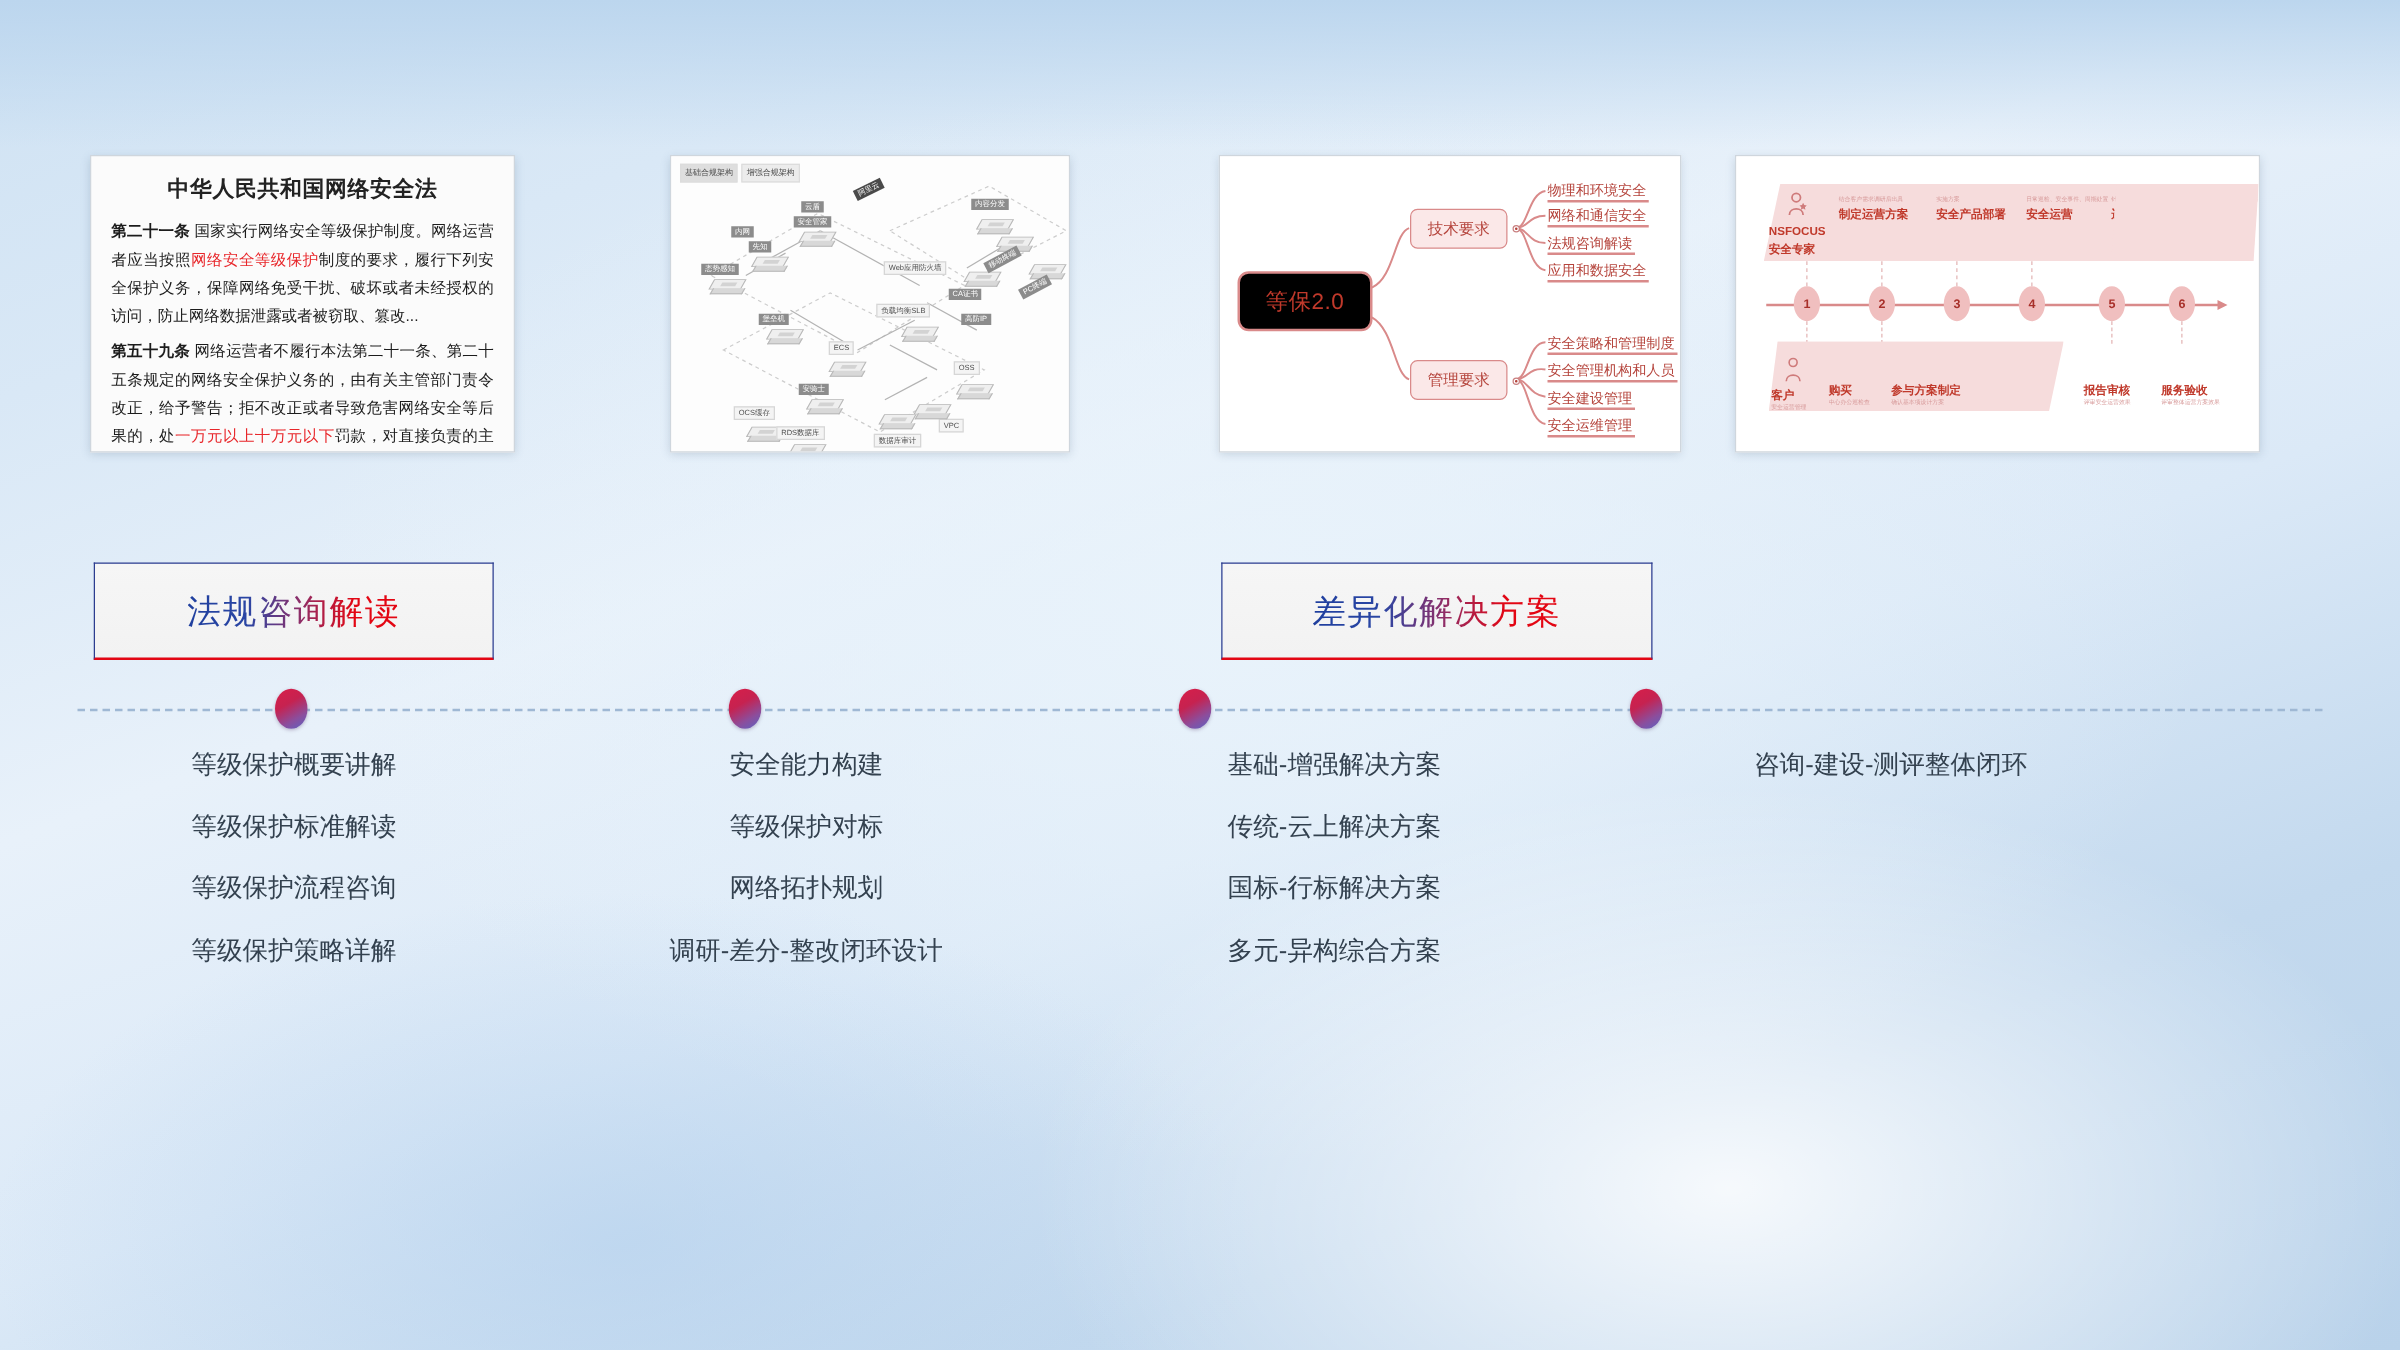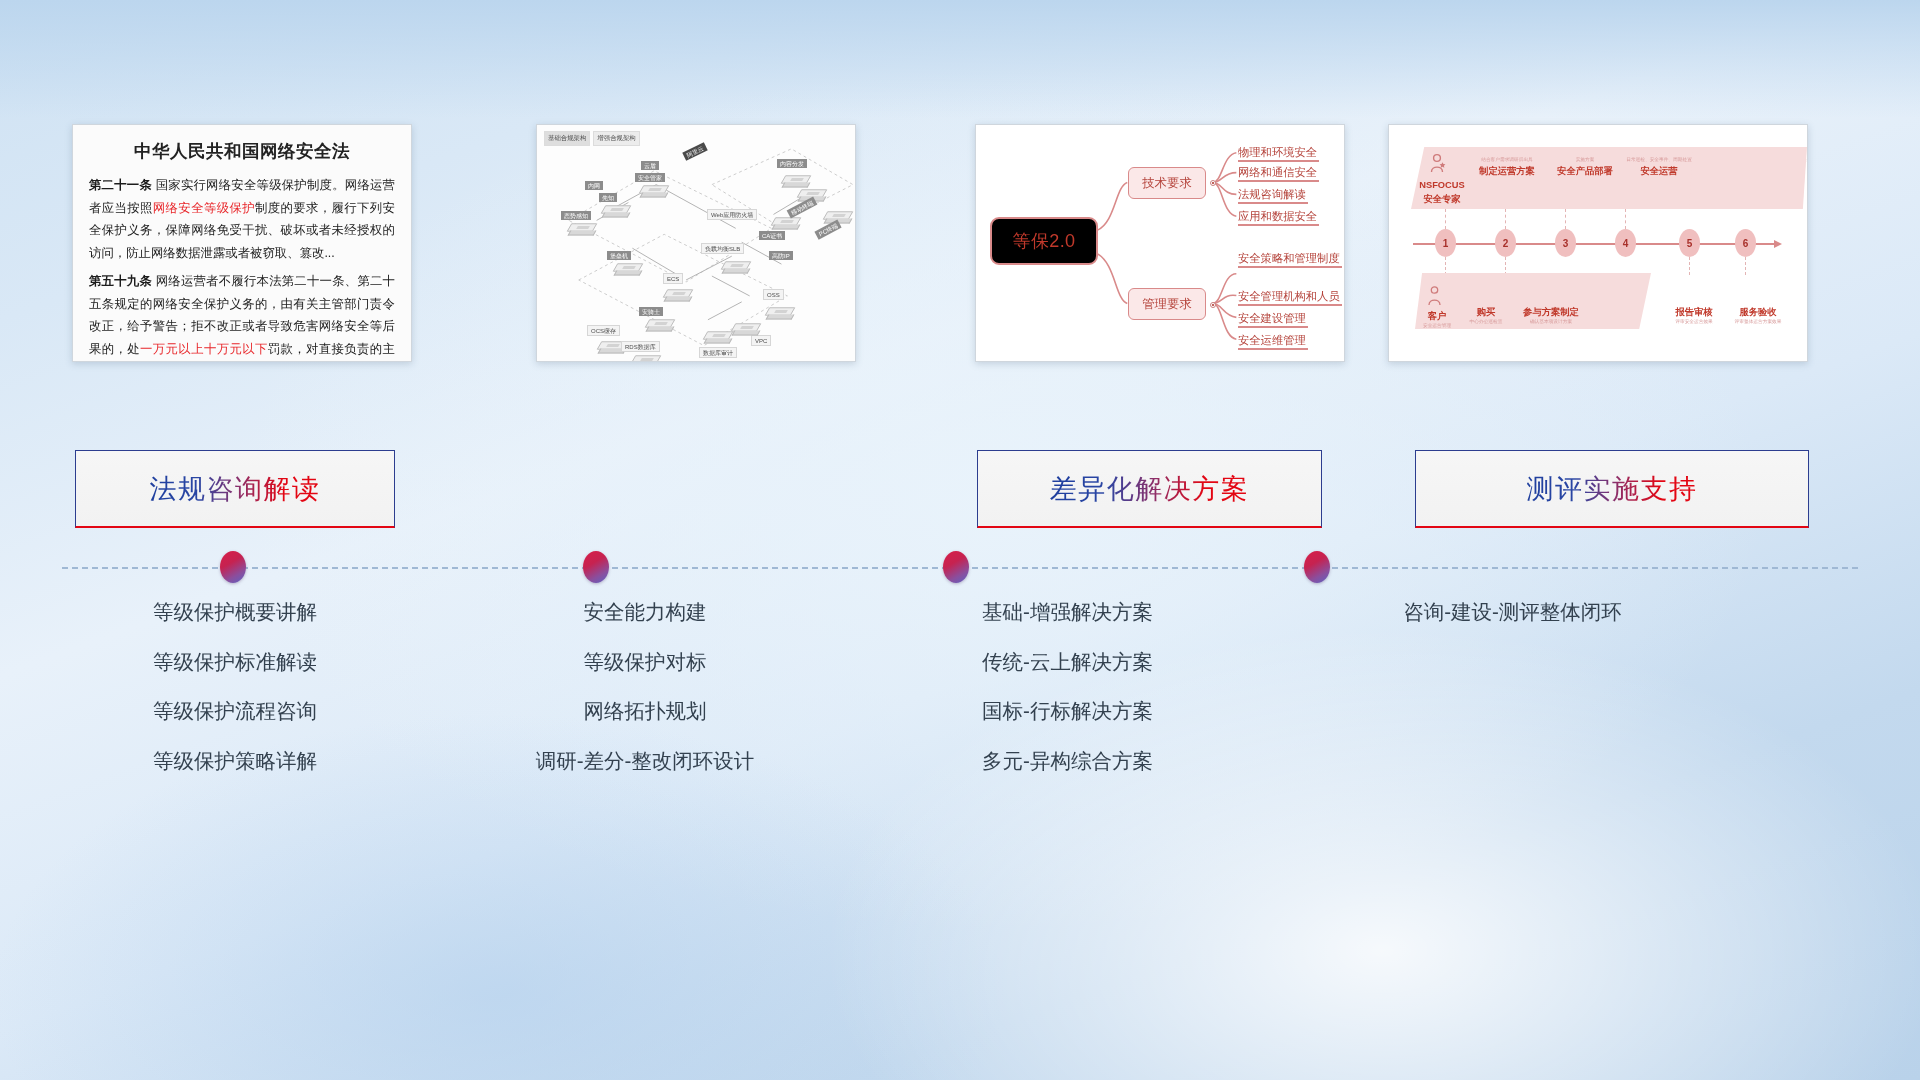--- a/index.html
+++ b/index.html
@@ -79,21 +79,21 @@
   .nf { position:relative; width:100%; height:100%; background:#fff; }
   .nf-band {
     position:absolute; left:22px; top:22px; width:378px; height:62px;
     background:#f6dcdc; clip-path:polygon(3.5% 0, 100% 0, 96.5% 100%, 0% 100%);
   }
   .nf-band.low {
     top:148px; height:56px; left:26px; width:236px;
     clip-path:polygon(3% 0, 100% 0, 95% 100%, 0 100%);
   }
   .nf-band.low2 { left:300px; width:118px; }
-  .nf-col { position:absolute; text-align:center; }
+  .nf-col { position:absolute; }
   .nf-sub { font-size:4.7px; color:#d79a9a; line-height:1.15; white-space:nowrap; }
   .nf-lbl { font-size:9.3px; color:#c0392b; font-weight:bold; white-space:nowrap; margin-top:3px; }
   .nf-axis { position:absolute; left:24px; top:118px; width:362px; height:2px; background:#d98a8a; }
   .nf-axis:after{ content:""; position:absolute; right:-7px; top:-3.5px;
     border-left:8px solid #d98a8a; border-top:4px solid transparent; border-bottom:4px solid transparent; }
   .nf-step { position:absolute; top:104px; width:21px; height:28px; border-radius:50%;
     background:#f0bfbf; display:flex; align-items:center; justify-content:center;
     font-size:10px; color:#a8302a; font-weight:bold; }
   .nf-dash { position:absolute; width:1px; border-left:1px dashed #e3b4b4; }
   .nf-person { position:absolute; font-size:16px; color:#cf7b7b; line-height:1; }
@@ -307,21 +307,21 @@
 
       <div class="mbr mbr-1">技术要求</div>
       <div class="mdot" style="left:234px; top:55px;"></div>
       <div class="mleaf" style="left:262px; top:20px;">物理和环境安全</div>
       <div class="mleaf" style="left:262px; top:40px;">网络和通信安全</div>
       <div class="mleaf" style="left:262px; top:62px;">法规咨询解读</div>
       <div class="mleaf" style="left:262px; top:84px;">应用和数据安全</div>
 
       <div class="mbr mbr-2">管理要求</div>
       <div class="mdot" style="left:234px; top:177px;"></div>
-      <div class="mleaf" style="left:262px; top:126px;">安全策略和管理制度</div>
+      <div class="mleaf" style="left:262px; top:142px;">安全策略和管理制度</div>
       <div class="mleaf" style="left:262px; top:164px;">安全管理机构和人员</div>
       <div class="mleaf" style="left:262px; top:186px;">安全建设管理</div>
       <div class="mleaf" style="left:262px; top:208px;">安全运维管理</div>
     </div>
   </div>
 
   <div class="card card-4">
     <div class="nf">
       <div class="nf-band"></div>
 
@@ -408,23 +408,20 @@
     </div>
   </div>
 </div>
 
 <div class="heads">
   <div class="head head-1">
     <span>法规咨询解读</span>
   </div>
   <div class="head head-3">
     <span>差异化解决方案</span>
-  </div>
-  <div class="head head-4">
-    <span>测评实施支持</span>
   </div>
 </div>
 
 <div class="tl">
   <div class="tl-line"></div>
   <div class="tl-dot" style="left:158px;"></div>
   <div class="tl-dot" style="left:521px;"></div>
   <div class="tl-dot" style="left:881px;"></div>
   <div class="tl-dot" style="left:1242px;"></div>
 </div>

